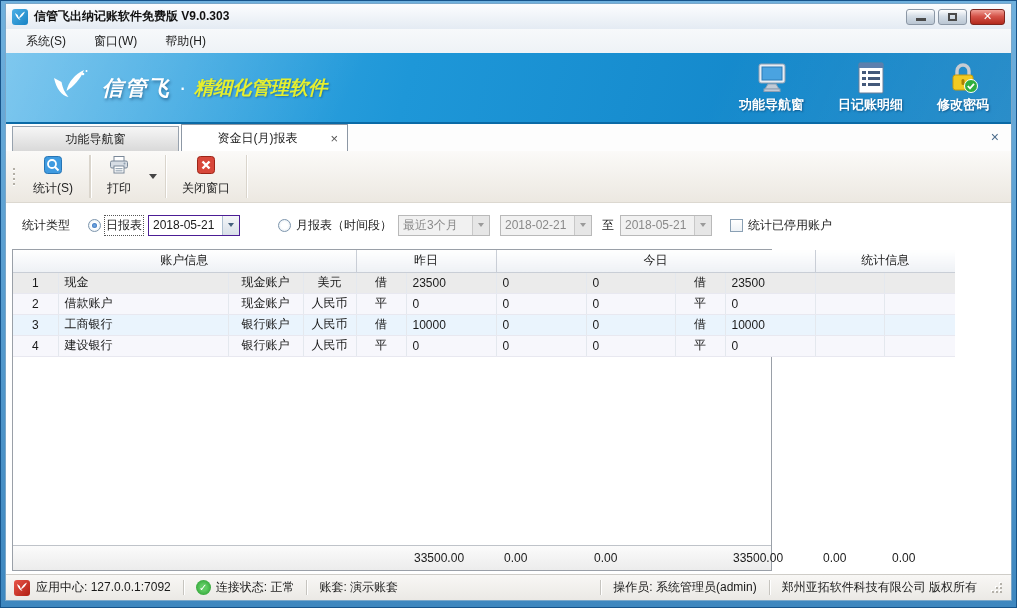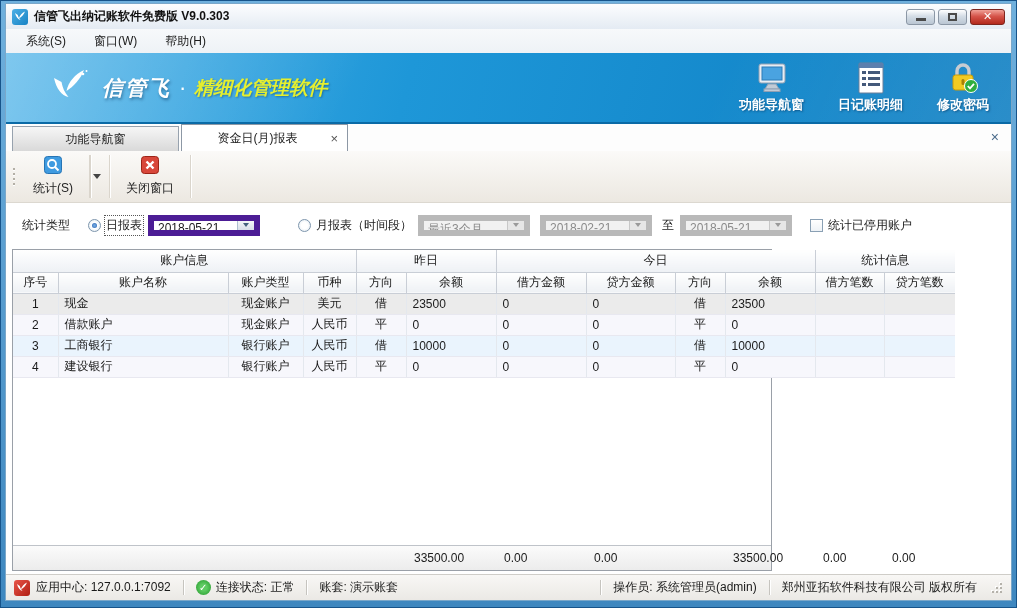--- a/index.html
+++ b/index.html
@@ -76,22 +76,22 @@
 
   
   .filterbar { height:44px; flex:0 0 44px; background:#fff; display:flex; align-items:center; padding-left:16px; }
   .flabel { margin-right:18px; }
   .radio { width:13px; height:13px; border-radius:50%; border:1px solid #7e96ad;
            background:radial-gradient(#fff 40%,#dce6ef); margin-right:5px; position:relative; flex:0 0 13px; cursor:pointer;}
   .radio.checked::after { content:""; position:absolute; inset:3px; border-radius:50%;
            background:radial-gradient(#6ea6e0 20%,#1e56a8); }
   .rlabel { margin-right:6px; cursor:pointer;text-align:right; }
   .rlabel.focused { outline:1px dotted #555; outline-offset:1px; }
-  .combo { height:21px; border:6px solid #4c1d95; background:#fff; display:flex; 
-           width:112px; margin-right:10px; cursor:pointer; }
+  .combo { height:21px; border:1px solid #4c1d95; background:#fff; display:flex; align-items:center;
+           width:92px; margin-right:10px; cursor:pointer; }
   .combo .cval { flex:1; padding:0 4px; white-space:nowrap; overflow:hidden; }
   .combo .cbtn { width:17px; height:100%; border-left:1px solid #aebfd0; background:linear-gradient(#f4f6f8,#d8dfe8);
                  display:flex; align-items:center; justify-content:center; }
   .combo .cbtn::after { content:""; width:0; height:0; border-left:3px solid transparent;
                  border-right:3px solid transparent; border-top:4px solid #44607c; }
   .combo.disabled { border-color:#b9b9b9; background:#f1f1f1; color:#8a8a8a; cursor:default; }
   .combo.disabled .cbtn { background:#e6e6e6; border-left-color:#c8c8c8; }
   .combo.disabled .cbtn::after { border-top-color:#9a9a9a; }
   .to-label { margin:0 6px 0 0; }
   .checkbox { width:13px; height:13px; border:1px solid #8aa0b4; background:linear-gradient(#fff,#eef2f6);
@@ -251,20 +251,33 @@
           <svg viewBox="0 0 18 18" width="18" height="18">
               <rect x="0.5" y="0.5" width="17" height="17" rx="3" fill="#3f9be0" stroke="#2674b4"></rect>
               <circle cx="8" cy="8" r="4" fill="none" stroke="#fff" stroke-width="1.8"></circle>
               <line x1="11" y1="11" x2="14.5" y2="14.5" stroke="#fff" stroke-width="2"></line>
             </svg>
         </span>
         <span class="tlabel">统计(S)</span>
       </div>
       <span class="tool-sep"></span>
       <span class="tool-sep"></span>
+      <div class="tool-btn">
+        <span>
+          <svg viewBox="0 0 20 18" width="20" height="18">
+              <rect x="5" y="0.5" width="10" height="5" fill="#fff" stroke="#7a8898"></rect>
+              <rect x="1.5" y="5" width="17" height="7" rx="1.5" fill="#d7dde4" stroke="#7a8898"></rect>
+              <circle cx="15.5" cy="7.5" r="1" fill="#8fa0b0"></circle>
+              <rect x="5" y="10" width="10" height="7" fill="#fff" stroke="#7a8898"></rect>
+              <rect x="6.5" y="12" width="7" height="1.2" fill="#9aa8b6"></rect>
+              <rect x="6.5" y="14.2" width="7" height="1.2" fill="#9aa8b6"></rect>
+            </svg>
+        </span>
+        <span class="tlabel">打印</span>
+      </div>
       <span class="drop-arrow"></span>
       <span class="tool-sep"></span>
       <div class="tool-btn">
         <span>
           <svg viewBox="0 0 18 18" width="18" height="18">
               <rect x="0.5" y="0.5" width="17" height="17" rx="3" fill="#d8473a" stroke="#9c2417"></rect>
               <path d="M5.5 5.5l7 7M12.5 5.5l-7 7" stroke="#fff" stroke-width="2.4"></path>
             </svg>
         </span>
         <span class="tlabel">关闭窗口</span>
@@ -317,34 +330,20 @@
               <col class="c10">
               <col class="c11">
           </colgroup>
           <thead>
             <tr>
               <th colspan="4">账户信息</th>
               <th colspan="2">昨日</th>
               <th colspan="4">今日</th>
               <th colspan="2">统计信息</th>
             </tr>
-            <tr>
-              <th>序号</th>
-              <th>账户名称</th>
-              <th>账户类型</th>
-              <th>币种</th>
-              <th>方向</th>
-              <th>余额</th>
-              <th>借方金额</th>
-              <th>贷方金额</th>
-              <th>方向</th>
-              <th>余额</th>
-              <th>借方笔数</th>
-              <th>贷方笔数</th>
-            </tr>
           </thead>
           <tbody>
               <tr class="selected">
                 <td class="ta-c">1</td>
                 <td class="ta-l">现金</td>
                 <td class="ta-c">现金账户</td>
                 <td class="ta-c">美元</td>
                 <td class="ta-c">借</td>
                 <td class="ta-l">23500</td>
                 <td class="ta-l">0</td>

